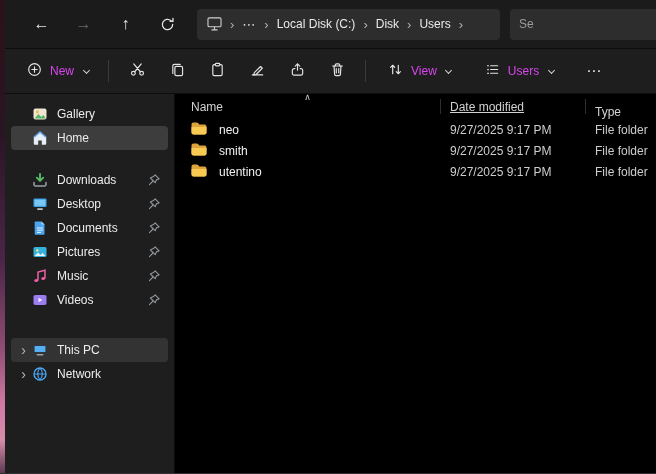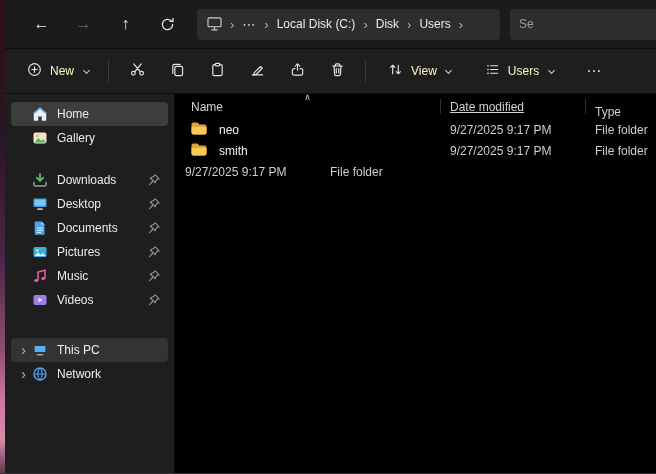--- a/index.html
+++ b/index.html
@@ -20,21 +20,21 @@
   .nav-btn.disabled{color:#686868;}
   .breadcrumb-bar{flex:1 1 auto;min-width:0;height:31px;background:#2d2d2d;border-radius:4px;margin:0 10px 0 4px;display:flex;align-items:center;padding:0 10px;gap:8px;overflow:hidden;white-space:nowrap;}
   .crumb{color:#eaeaea;}
   .crumb-sep{color:#b2b2b2;font-size:13px;line-height:1;}
   .crumb-overflow{color:#d8d8d8;font-size:13px;letter-spacing:1px;}
   .crumb-icon{display:flex;align-items:center;}
   .search{flex:0 0 62px;height:31px;margin-right:-18px;background:#2d2d2d;border:none;border-radius:4px;color:#9b9b9b;font-size:12px;padding:0 0 0 9px;box-sizing:border-box;outline:none;font-family:inherit;}
 
   
   .toolbar{height:46px;flex:none;display:flex;align-items:center;padding:0 12px;background:#1e1e1e;border-top:1px solid #0d0d0d;border-bottom:1px solid #0d0d0d;box-sizing:border-box;}
-  .tb-btn{display:flex;align-items:center;gap:8px;height:32px;padding:0 10px;border-radius:4px;color:#fef9c3;cursor:default;}
+  .tb-btn{display:flex;align-items:center;gap:8px;height:32px;padding:0 10px;border-radius:4px;color:#d946ef;cursor:default;}
   .tb-icon-btn{width:38px;height:32px;margin:0 1px;display:flex;align-items:center;justify-content:center;border-radius:4px;}
   .tb-divider{width:1px;height:22px;background:#3a3a3a;margin:0 8px;flex:none;}
   .chev-down{width:8px;height:8px;position:relative;flex:none;}
   .chev-down::after{content:"";position:absolute;left:1.5px;top:1px;width:4px;height:4px;border-right:1.2px solid #d2d2d2;border-bottom:1.2px solid #d2d2d2;transform:rotate(45deg);}
   .more-glyph{font-size:15px;color:#e3e3e3;letter-spacing:1px;}
 
   
   .body{display:flex;flex:1 1 auto;min-height:0;}
   .sidebar{width:170px;flex:none;background:#1e1e1e;padding-top:8px;border-right:1px solid #0e0e0e;box-sizing:border-box;}
   .side-item{display:flex;align-items:center;height:24px;margin:0 6px;border-radius:4px;padding:0 7px 0 4px;cursor:default;}
@@ -203,41 +203,41 @@
 
       <div class="tb-icon-btn" style="margin-left:10px;">
         <span class="more-glyph">⋯</span>
       </div>
     </div>
 
     <div class="body">
 
       <div class="sidebar">
 
-        <div class="side-item selected">
-          <span class="chev-slot"></span>
-          <span class="s-icon">
-            <svg width="16" height="16" viewBox="0 0 16 16">
-              <path d="M8 2.2 14.2 7.6v6.2a.9.9 0 0 1-.9.9H9.8V10.5H6.2v4.2H2.7a.9.9 0 0 1-.9-.9V7.6z" fill="#e8eef7"></path>
-              <path d="M8 1 .9 7.2h2.2L8 3l4.9 4.2h2.2z" fill="#6ba3e8"></path>
-            </svg>
-          </span>
-          <span class="s-label">Home</span>
-        </div>
-
         <div class="side-item">
           <span class="chev-slot"></span>
           <span class="s-icon">
             <svg width="16" height="16" viewBox="0 0 16 16">
               <rect x="1.5" y="2.5" width="13" height="11" rx="2" fill="#efe6d2"></rect>
               <circle cx="5.4" cy="6" r="1.4" fill="#f5b63e"></circle>
               <path d="M2.5 12.5 6.4 8l2.9 3 2-2 2.2 2.7v.8z" fill="#58b368"></path>
             </svg>
           </span>
           <span class="s-label">Gallery</span>
+        </div>
+
+        <div class="side-item selected">
+          <span class="chev-slot"></span>
+          <span class="s-icon">
+            <svg width="16" height="16" viewBox="0 0 16 16">
+              <path d="M8 2.2 14.2 7.6v6.2a.9.9 0 0 1-.9.9H9.8V10.5H6.2v4.2H2.7a.9.9 0 0 1-.9-.9V7.6z" fill="#e8eef7"></path>
+              <path d="M8 1 .9 7.2h2.2L8 3l4.9 4.2h2.2z" fill="#6ba3e8"></path>
+            </svg>
+          </span>
+          <span class="s-label">Home</span>
         </div>
 
         <div class="gap-sm"></div>
 
         <div class="side-item">
           <span class="chev-slot"></span>
           <span class="s-icon">
             <svg width="16" height="16" viewBox="0 0 16 16" fill="none">
               <path d="M8 1.8v6.6" stroke="#58c26a" stroke-width="1.8" stroke-linecap="round"></path>
               <path d="M4.8 5.6 8 8.8l3.2-3.2" stroke="#58c26a" stroke-width="1.8" stroke-linecap="round" stroke-linejoin="round"></path>
@@ -405,20 +405,29 @@
                 <path d="M.5 4.9h15v5.6a2 2 0 0 1-2 2h-11a2 2 0 0 1-2-2z" fill="#f8ca52"></path>
               </svg>
             </span>
             <span>smith</span>
           </div>
           <div class="cell-date">9/27/2025 9:17 PM</div>
           <div class="cell-type">File folder</div>
         </div>
 
         <div class="file-row">
+          <div class="cell-name">
+            <span>
+              <svg width="16" height="13" viewBox="0 0 16 13">
+                <path d="M.5 2.5C.5 1.4 1.4.5 2.5.5h3.2c.5 0 1 .2 1.4.6l1.3 1.4h5.1a2 2 0 0 1 2 2v6a2 2 0 0 1-2 2h-11a2 2 0 0 1-2-2z" fill="#dda33c"></path>
+                <path d="M.5 4.9h15v5.6a2 2 0 0 1-2 2h-11a2 2 0 0 1-2-2z" fill="#f8ca52"></path>
+              </svg>
+            </span>
+            <span>utentino</span>
+          </div>
           <div class="cell-date">9/27/2025 9:17 PM</div>
           <div class="cell-type">File folder</div>
         </div>
 
       </div>
     </div>
 
   </div>
 </div>
 

